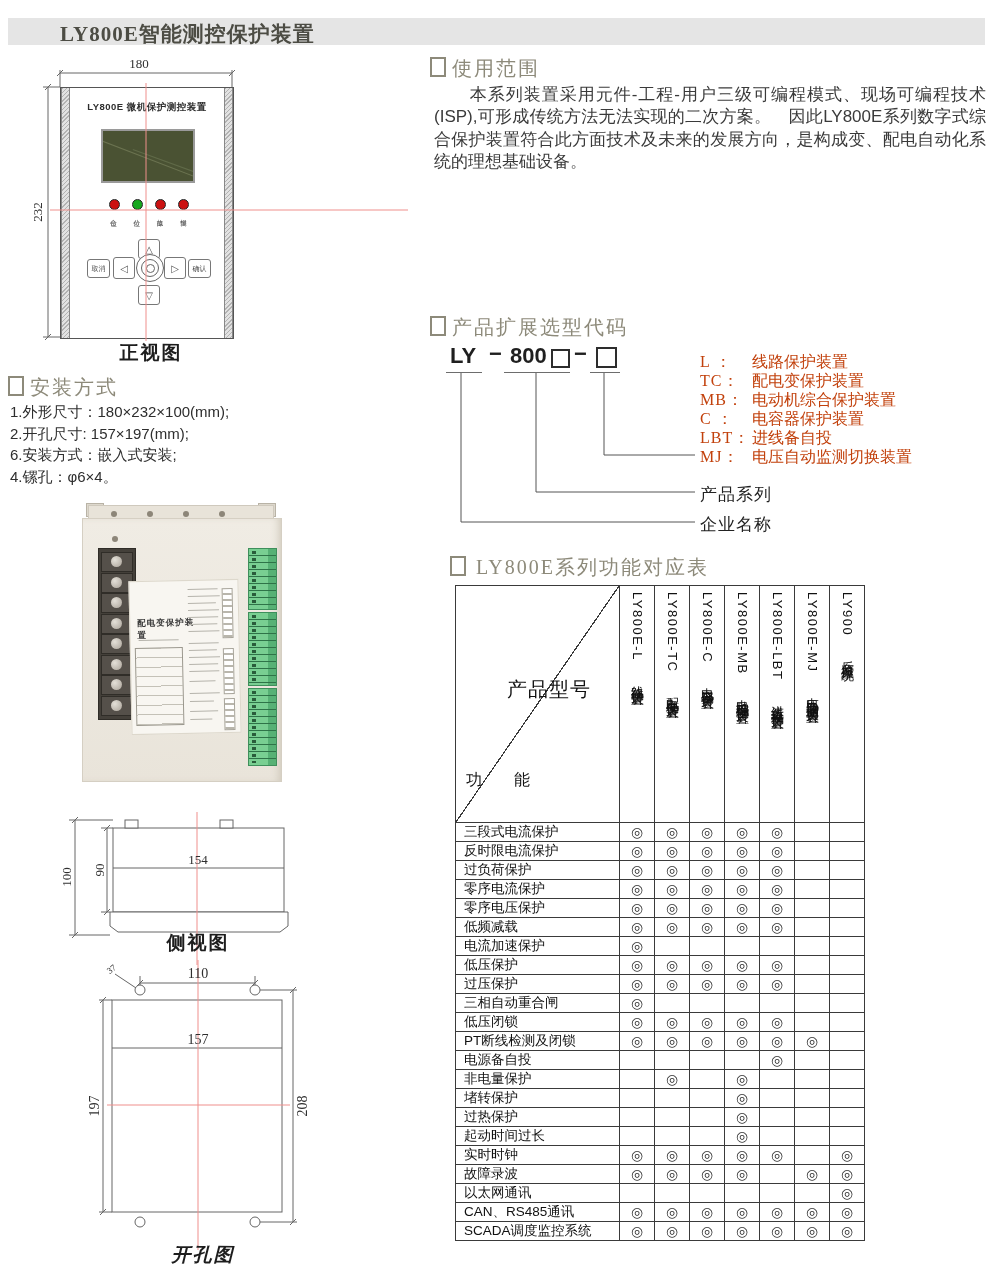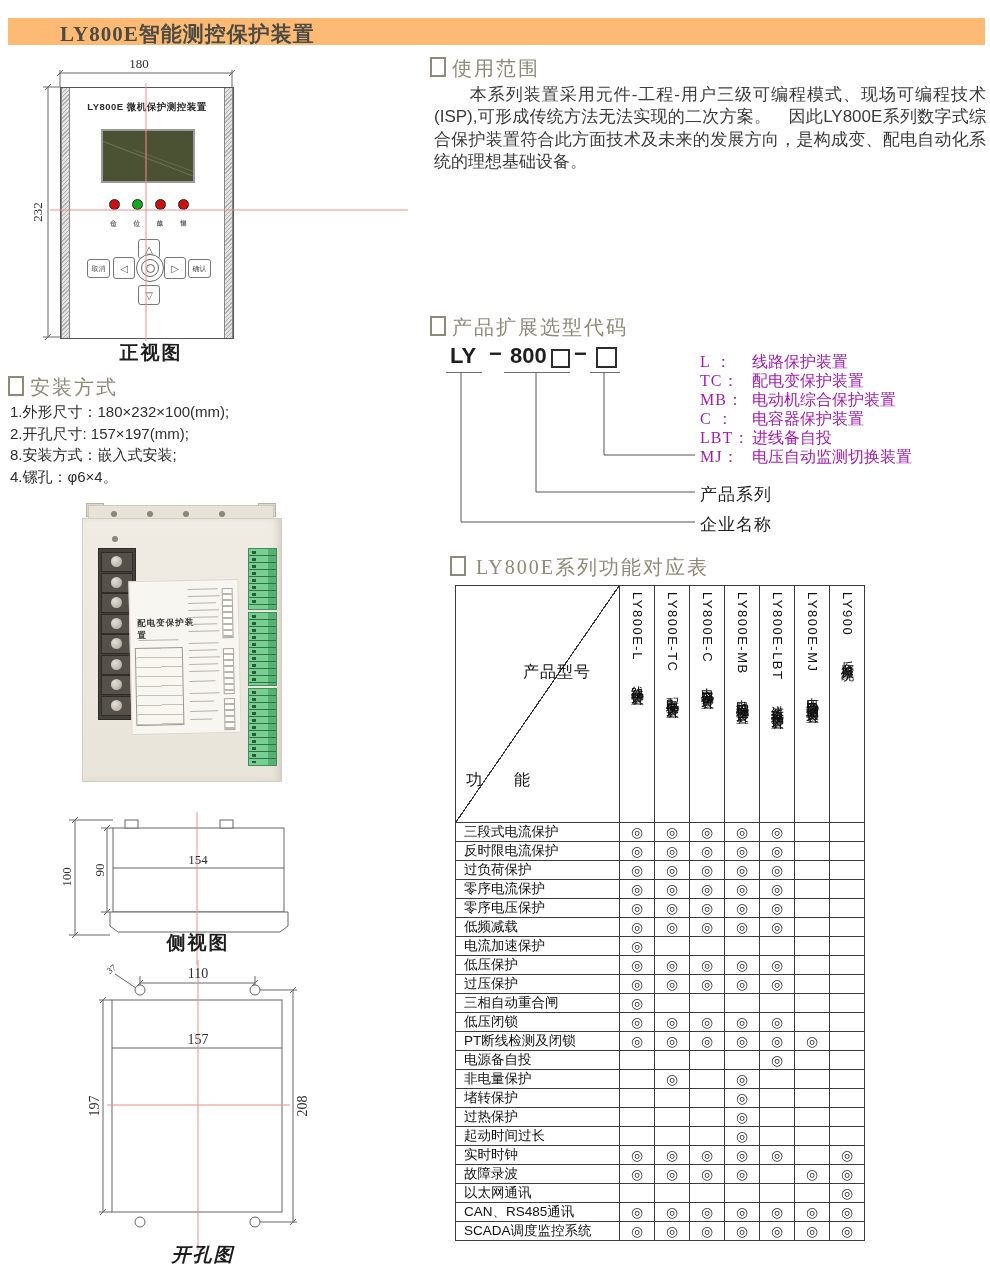--- a/index.html
+++ b/index.html
@@ -1,19 +1,19 @@
 <!DOCTYPE html>
 <html><head>
 <meta charset="utf-8">
 <style>
   html,body{margin:0;padding:0;background:#fff;}
   .page{position:relative;width:990px;height:1284px;background:#fff;overflow:hidden;
         font-family:"Liberation Sans",sans-serif;color:#333;}
   
-  .titlebar{position:absolute;left:8px;top:18px;width:977px;height:27px;background:#fdba74;}
+  .titlebar{position:absolute;left:8px;top:18px;width:977px;height:27px;background:#e5e5e5;}
   .titlebar .t{position:absolute;left:52px;top:2px;font-family:"Liberation Serif",serif;
       font-size:21px;font-weight:bold;letter-spacing:1px;color:#4c4c44;}
   
   .sechead{position:absolute;font-family:"Liberation Serif",serif;font-size:20px;
       letter-spacing:2px;color:#8d8a7a;white-space:nowrap;}
   .sq{display:inline-block;width:12px;height:16px;border:2px solid currentColor;
       margin-right:6px;vertical-align:-2px;}
   
   .fv-svg{position:absolute;left:30px;top:50px;pointer-events:none;z-index:5;}
   .panel{position:absolute;left:60px;top:87px;width:172px;height:250px;border:1px solid #555;
@@ -93,34 +93,34 @@
   .dimtxt{font-family:"Liberation Serif",serif;font-size:13px;fill:#2f2f2f;}
   
   .scope-body{position:absolute;left:434px;top:84px;width:552px;font-size:17px;
       line-height:22.3px;color:#3a3a3a;text-align:justify;}
   .scope-body p{margin:0;text-indent:2.1em;}
   
   .code-txt{position:absolute;font-size:22px;font-weight:bold;color:#1f1f1f;
       font-family:"Liberation Sans",sans-serif;}
   .code-box{position:absolute;border:2px solid #2d2d2d;background:#fff;}
   .code-ul{position:absolute;height:1px;background:#6d6d6d;}
-  .code-legend{position:absolute;left:700px;top:352px;font-size:16px;color:#a21caf;
+  .code-legend{position:absolute;left:700px;top:352px;font-size:16px;color:#c2410c;
       font-family:"Liberation Serif",serif;}
   .leg-row{height:19px;line-height:19px;white-space:nowrap;}
   .leg-code{display:inline-block;width:52px;letter-spacing:1px;}
   .code-tail{position:absolute;font-size:17px;color:#222;letter-spacing:1px;}
   
   .ftable{position:absolute;left:455px;top:585px;display:grid;background:#fff;
       border-left:1px solid #3a3a3a;border-top:1px solid #3a3a3a;}
   .ftable>div{border-right:1px solid #3a3a3a;border-bottom:1px solid #3a3a3a;
       box-sizing:border-box;}
   .fcorner{position:relative;
       background:linear-gradient(to bottom right,transparent calc(50% - 0.6px),
       #3a3a3a calc(50% - 0.6px) calc(50% + 0.6px),transparent calc(50% + 0.6px));}
-  .fcorner .t1{position:absolute;right:28px;top:76px;font-size:16px;color:#111;letter-spacing:1px;}
+  .fcorner .t1{position:absolute;right:28px;top:90px;font-size:20px;color:#111;letter-spacing:1px;}
   .fcorner .t2{position:absolute;left:10px;top:184px;font-size:16px;color:#111;}
   .fcolhead{display:flex;justify-content:center;}
   .fcolhead span{writing-mode:vertical-lr;text-orientation:mixed;font-size:13px;
       letter-spacing:1.5px;padding-top:6px;color:#111;white-space:nowrap;}
   .frowlabel{font-size:13.5px;line-height:18px;padding-left:8px;white-space:nowrap;
       overflow:hidden;color:#111;}
   .fmark{text-align:center;font-size:14px;line-height:18px;color:#333;}
   
   .note{position:absolute;left:455px;top:1246px;color:#e23b31;font-size:16px;
       line-height:17.5px;white-space:nowrap;}
@@ -192,21 +192,21 @@
     <text class="dimtxt" x="8" y="166" text-anchor="middle" transform="rotate(-90 8 162)">232</text>
   </svg>
   <div class="caption" style="left:101px;top:340px;width:100px;">正视图</div>
 
   <div class="sechead" style="left:8px;top:374px;">
     <span class="sq"></span><span>安装方式</span>
   </div>
   <div class="install-list">
       <div class="install-item">1.外形尺寸：180×232×100(mm);</div>
       <div class="install-item">2.开孔尺寸: 157×197(mm);</div>
-      <div class="install-item">8.安装方式：嵌入式安装;</div>
+      <div class="install-item">6.安装方式：嵌入式安装;</div>
       <div class="install-item">4.镙孔：φ6×4。</div>
     </div>
 
   <div class="photo">
     <div class="ph-ear" style="left:8px;top:7px;"></div>
     <div class="ph-ear" style="left:180px;top:7px;"></div>
     <div class="ph-bracket">
         <div class="ph-screw" style="left: 22px; top: 5px;"></div>
         <div class="ph-screw" style="left: 58px; top: 5px;"></div>
         <div class="ph-screw" style="left: 94px; top: 5px;"></div>

